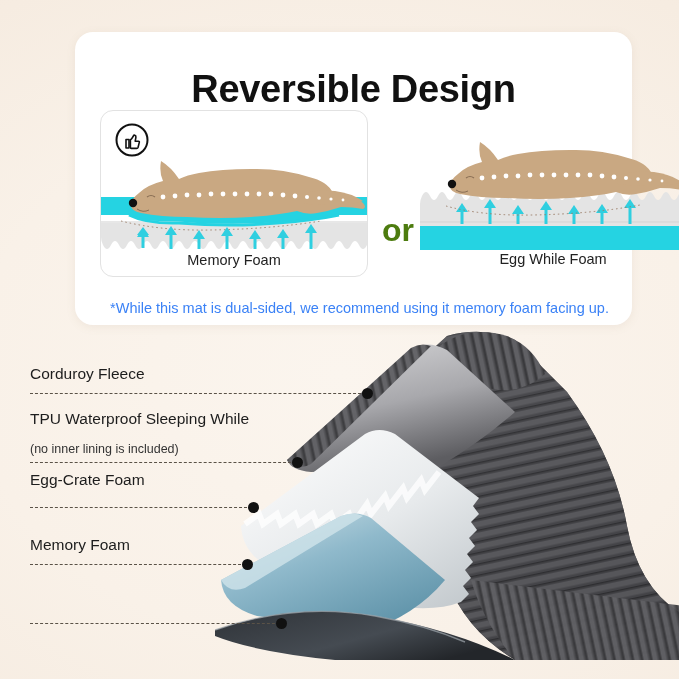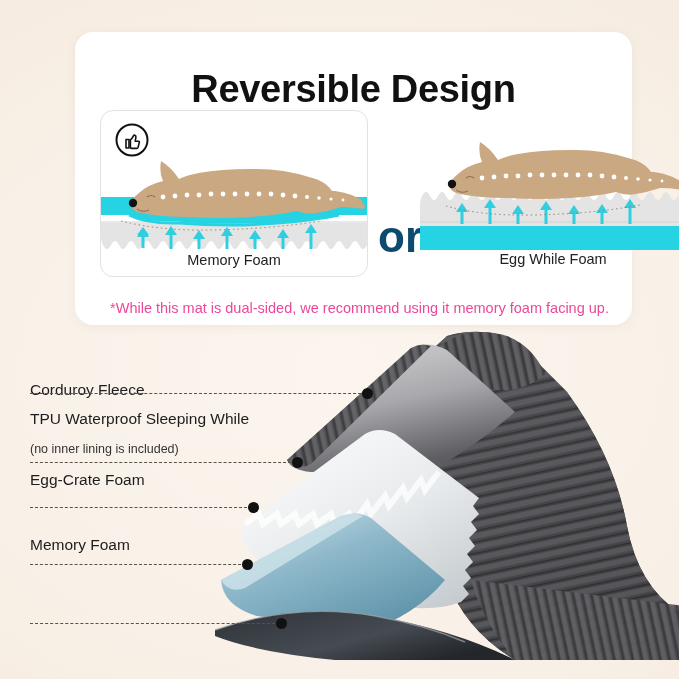--- a/index.html
+++ b/index.html
@@ -21,36 +21,36 @@
     background:#ffffff;border-radius:18px;
     box-shadow:0 2px 10px rgba(150,125,100,.10);
     margin-left:43px;
   }
   .headline{
     position:absolute;left:0;right:0;top:36px;text-align:center;
     font-size:38px;font-weight:700;color:#111;letter-spacing:-.3px;
   }
   .footnote{
     position:absolute;left:12px;right:0;top:268px;text-align:center;
-    font-size:14.5px;color:#ec4899;
+    font-size:14.5px;color:#3b82f6;
   }
 
   
   .panel{position:absolute;top:78px;height:165px;}
   .panel-left{left:25px;width:266px;border:1px solid #e2e2e2;border-radius:13px;background:#fff;}
   .panel-right{left:345px;width:266px;}
   .panel-stage{position:absolute;inset:0;overflow:hidden;border-radius:13px;}
   .panel-right .panel-stage{border-radius:0;}
   .panel-caption{
     position:absolute;left:0;right:0;bottom:8px;text-align:center;
     font-size:14.5px;color:#222;
   }
   .or-word{
     position:absolute;left:303px;top:180px;width:40px;text-align:center;
-    font-size:44px;font-weight:700;color:#0c4a6e;
+    font-size:32px;font-weight:700;color:#4d7c0f;
   }
 
   .thumb-badge{position:absolute;left:12px;top:10px;width:38px;height:38px;}
 
   
   .callouts{position:absolute;left:0;top:355px;width:679px;height:290px;}
   .callout{position:absolute;left:30px;}
   .callout .c-title{font-size:15.5px;color:#1d1d1d;white-space:nowrap;}
   .callout .c-sub{font-size:12.5px;color:#333;margin-top:14px;white-space:nowrap;}
   .leader{position:absolute;height:1px;border-top:1.6px dashed #5a5247;}
@@ -291,21 +291,21 @@
       <path d="M6 250 L126 186 Q142 180 156 188 L230 250 Q200 286 150 302 L42 286 Q8 276 6 250 Z" fill="url(#gMem)"></path>
       <path d="M6 250 L126 186 Q138 181 148 186 L30 258 Q14 264 6 250 Z" fill="#cfe3ea" opacity=".8"></path>
 
       <path d="M0 300 Q80 272 160 286 Q240 300 300 330 L120 330 Q40 322 0 306 Z" fill="url(#gNonslip)"></path>
       <path d="M0 300 Q80 272 160 286 Q210 295 250 312" fill="none" stroke="#9fa6ad" stroke-width="1.4" opacity=".7"></path>
     </svg>
   </div>
 
   <div class="callouts">
 
-    <div class="callout" style="top:26px;">
+    <div class="callout" style="top:10px;">
       <div class="c-title">Corduroy Fleece</div>
     </div>
     <div class="leader" style="left:30px;top:38px;width:336px;"></div>
     <div class="leader-dot" style="left:362px;top:33px;"></div>
 
     <div class="callout" style="top:55px;">
       <div class="c-title">TPU Waterproof Sleeping While</div>
       <div class="c-sub">(no inner lining is included)</div>
     </div>
     <div class="leader" style="left:30px;top:107px;width:266px;"></div>

